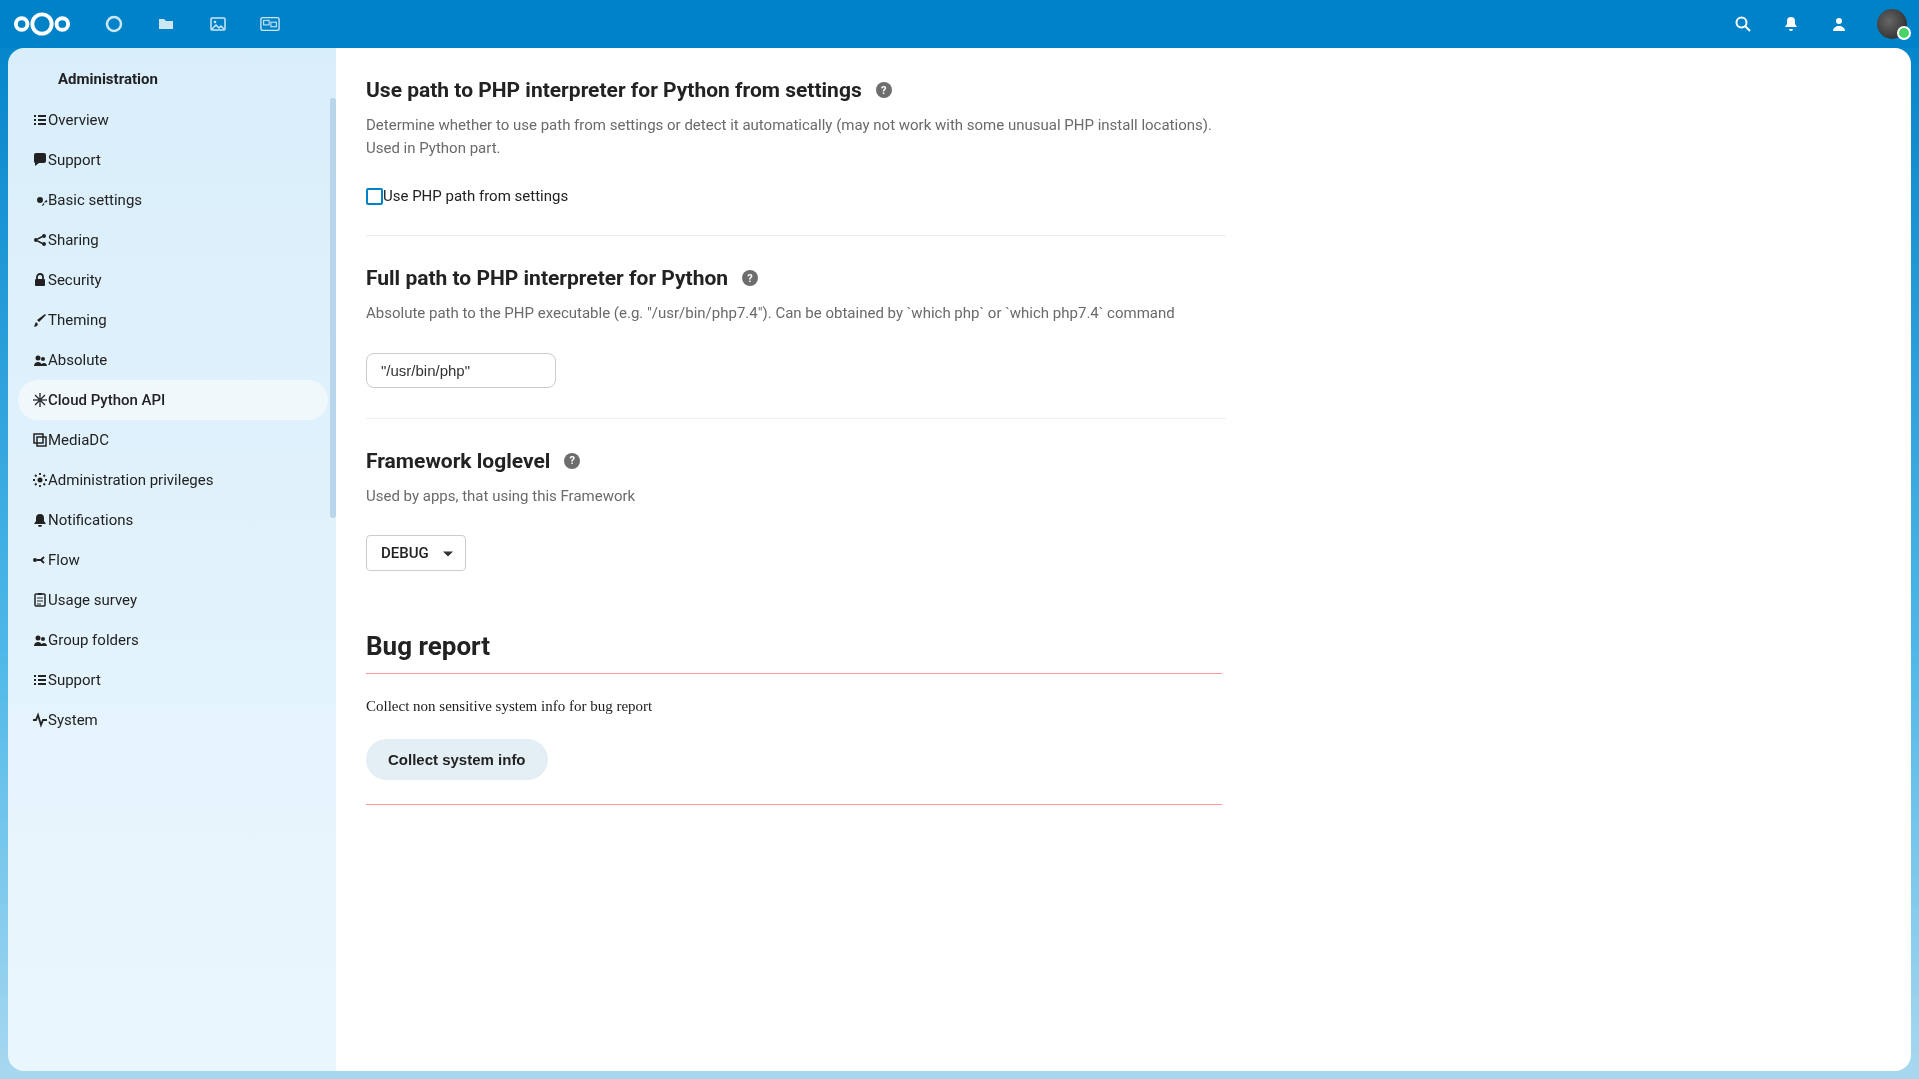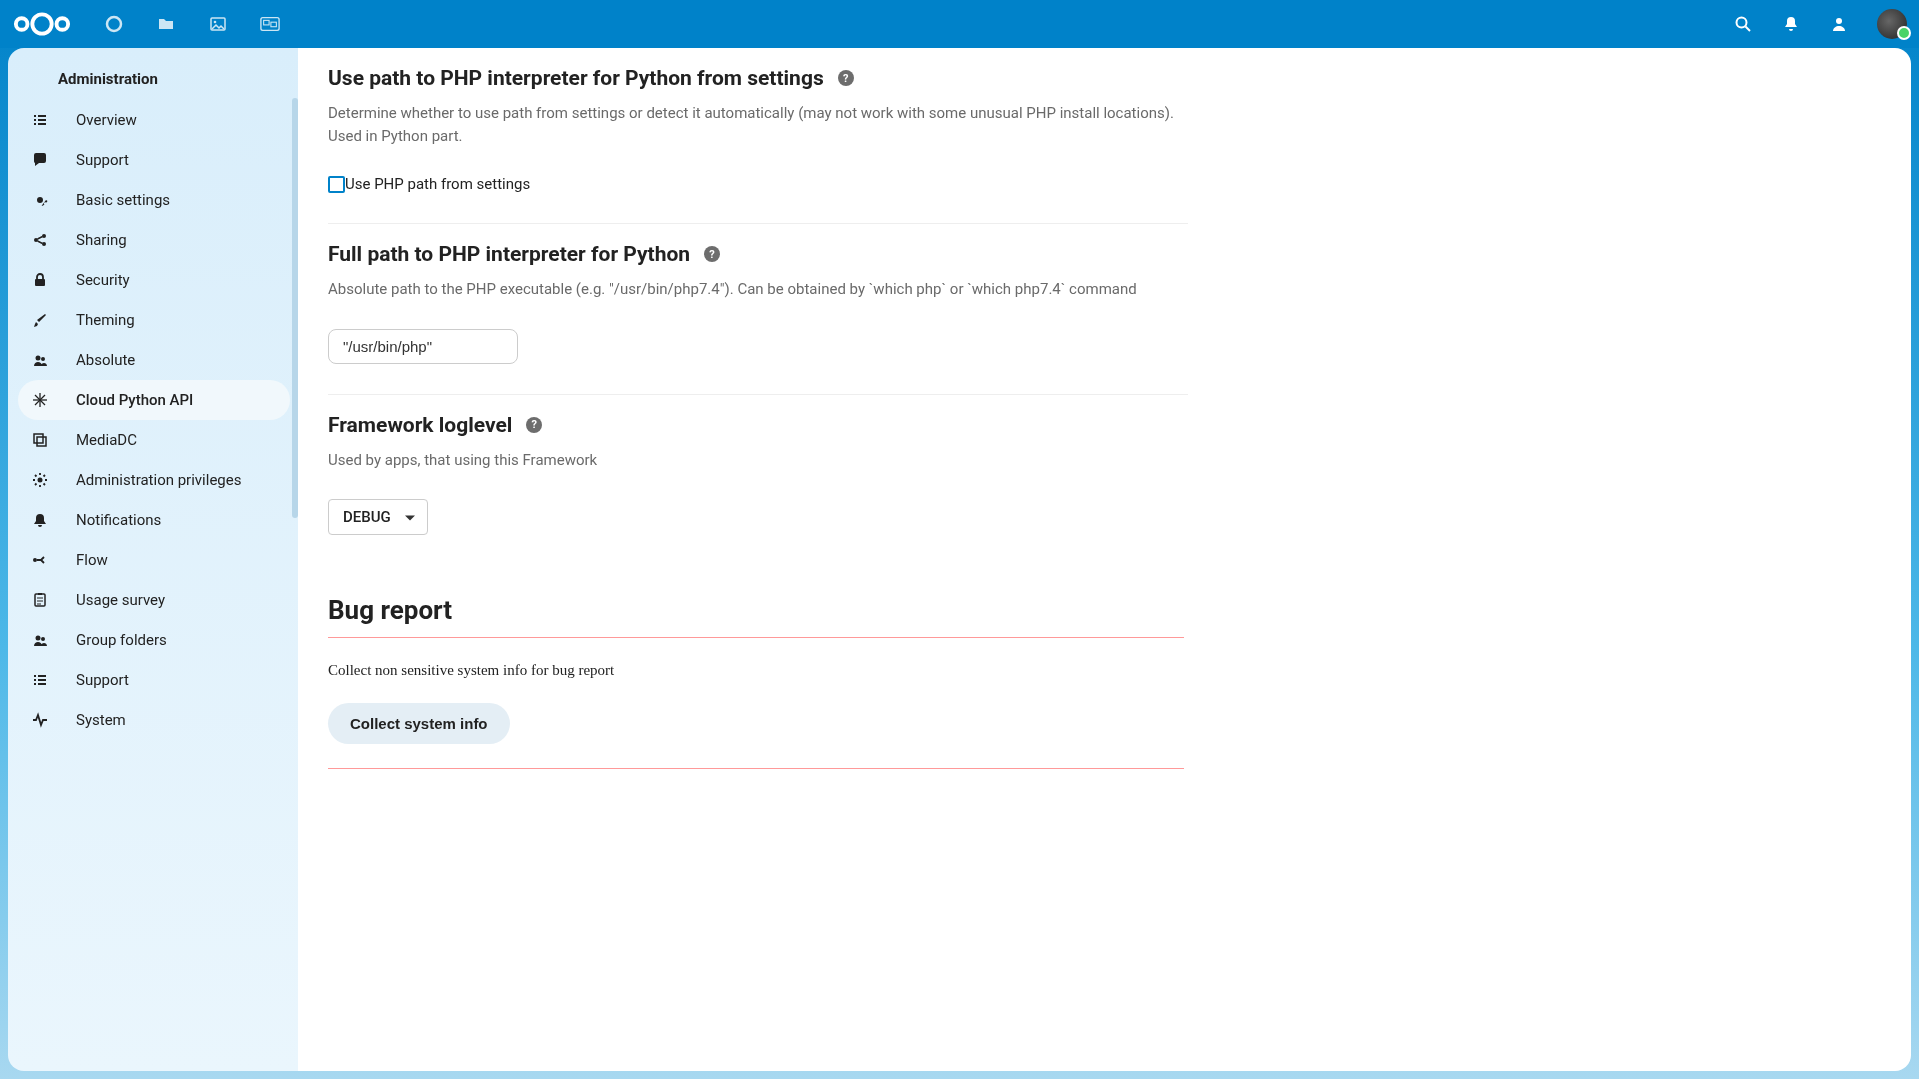--- a/index.html
+++ b/index.html
@@ -31,61 +31,61 @@
 
 
 .wrap {
   position: absolute;
   top: 48px; left: 8px; right: 8px; bottom: 8px;
   display: flex;
 }
 
 
 .sidebar {
-  width: 290px;
+  width: 328px;
   background: linear-gradient(180deg, #d9eefb 0%, #eaf6fd 100%);
   border-top-left-radius: 16px;
   border-bottom-left-radius: 16px;
   padding: 10px 8px 10px 10px;
   overflow-y: auto;
   position: relative;
 }
 .sidebar-scrollbar {
   position:absolute; right:0; top:50px; width:6px; height:420px; background:#b7d6e9; border-radius:3px;
 }
 .sidebar-heading {
   font-weight: 700;
   font-size: 15px;
   padding: 12px 8px 12px 40px;
   color: #222;
 }
 .sidebar-item {
   display: flex;
   align-items: center;
-  gap: 28px;
+  gap: 0;
   padding: 11px 14px;
   border-radius: 999px;
   cursor: pointer;
   color: #222;
   font-size: 15px;
 }
 .sidebar-item .sicon { width: 16px; height: 16px; display:flex; align-items:center; justify-content:center; }
 .sidebar-item.active { background: #f1f8fc; font-weight: 500; }
 
 
 .content {
   flex: 1;
   background: #fff;
   border-top-right-radius: 16px;
   border-bottom-right-radius: 16px;
   overflow-y: auto;
   padding: 0 30px 40px 30px;
 }
 .section {
-  padding: 18px 0 30px 0;
+  padding: 30px 0 30px 0;
   border-bottom: 1px solid #eee;
   max-width: 860px;
 }
 .section.no-border { border-bottom: none; }
 .section-title {
   font-size: 21px;
   font-weight: 700;
   display: flex;
   align-items: center;
   gap: 14px;

